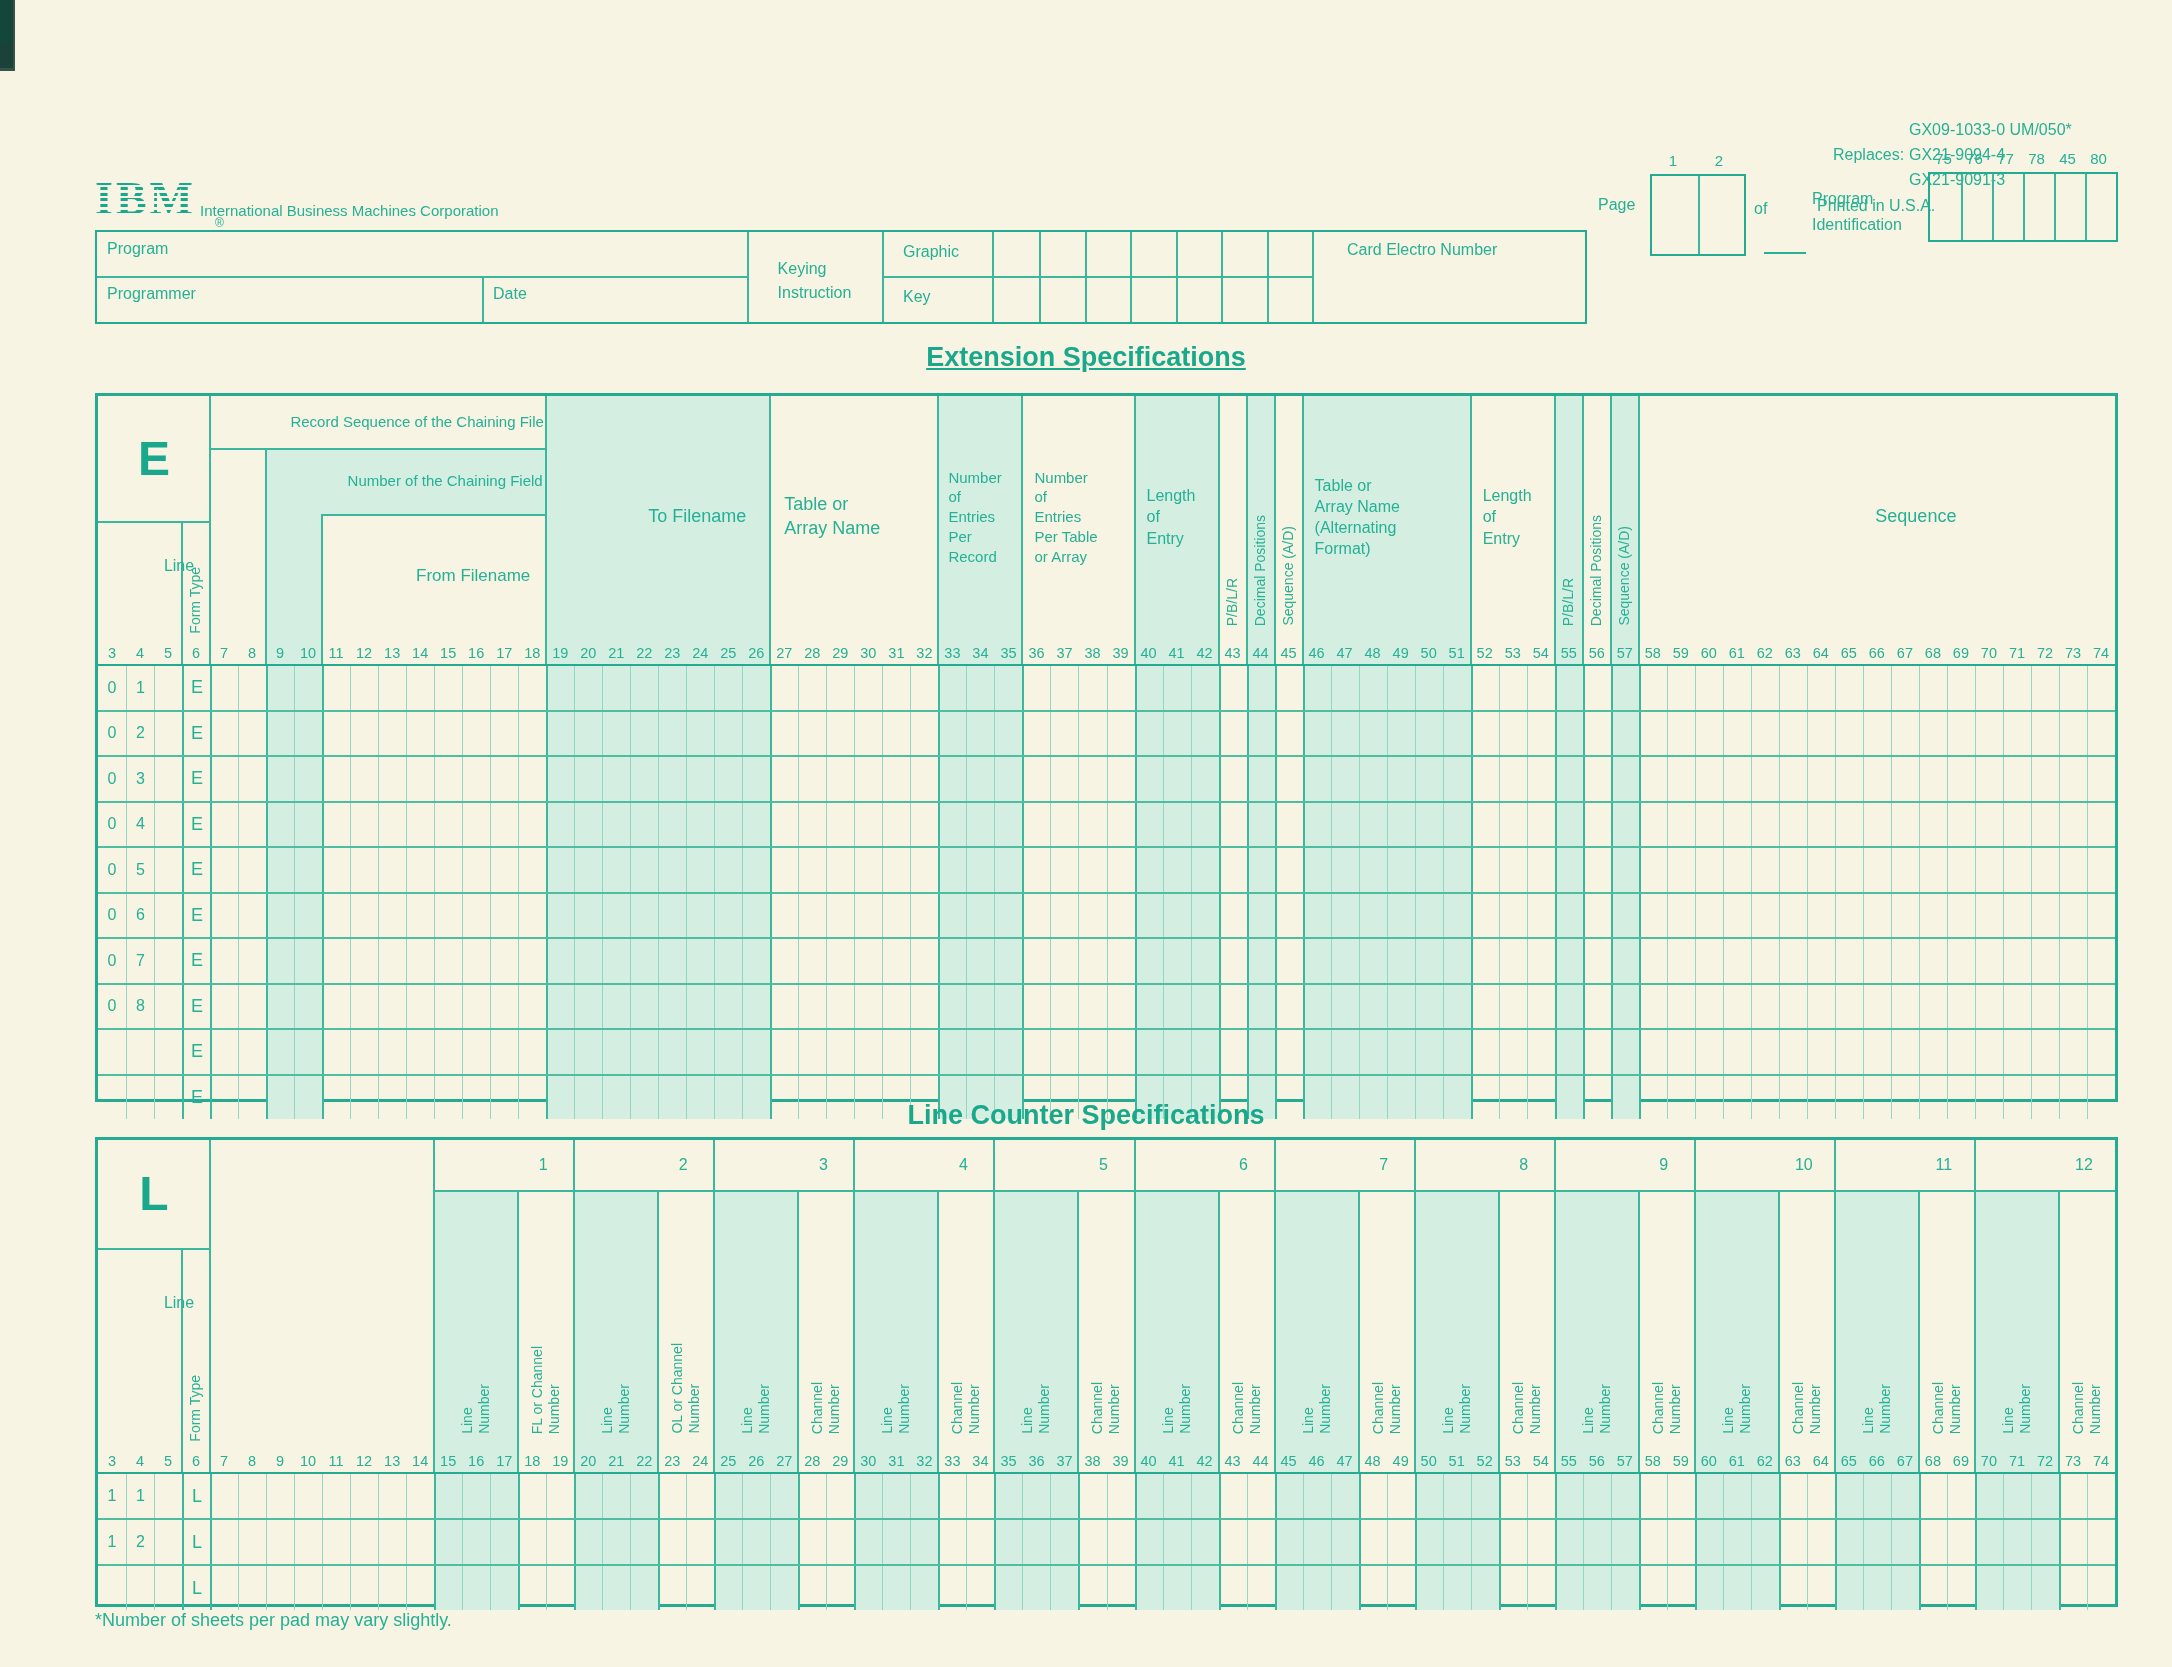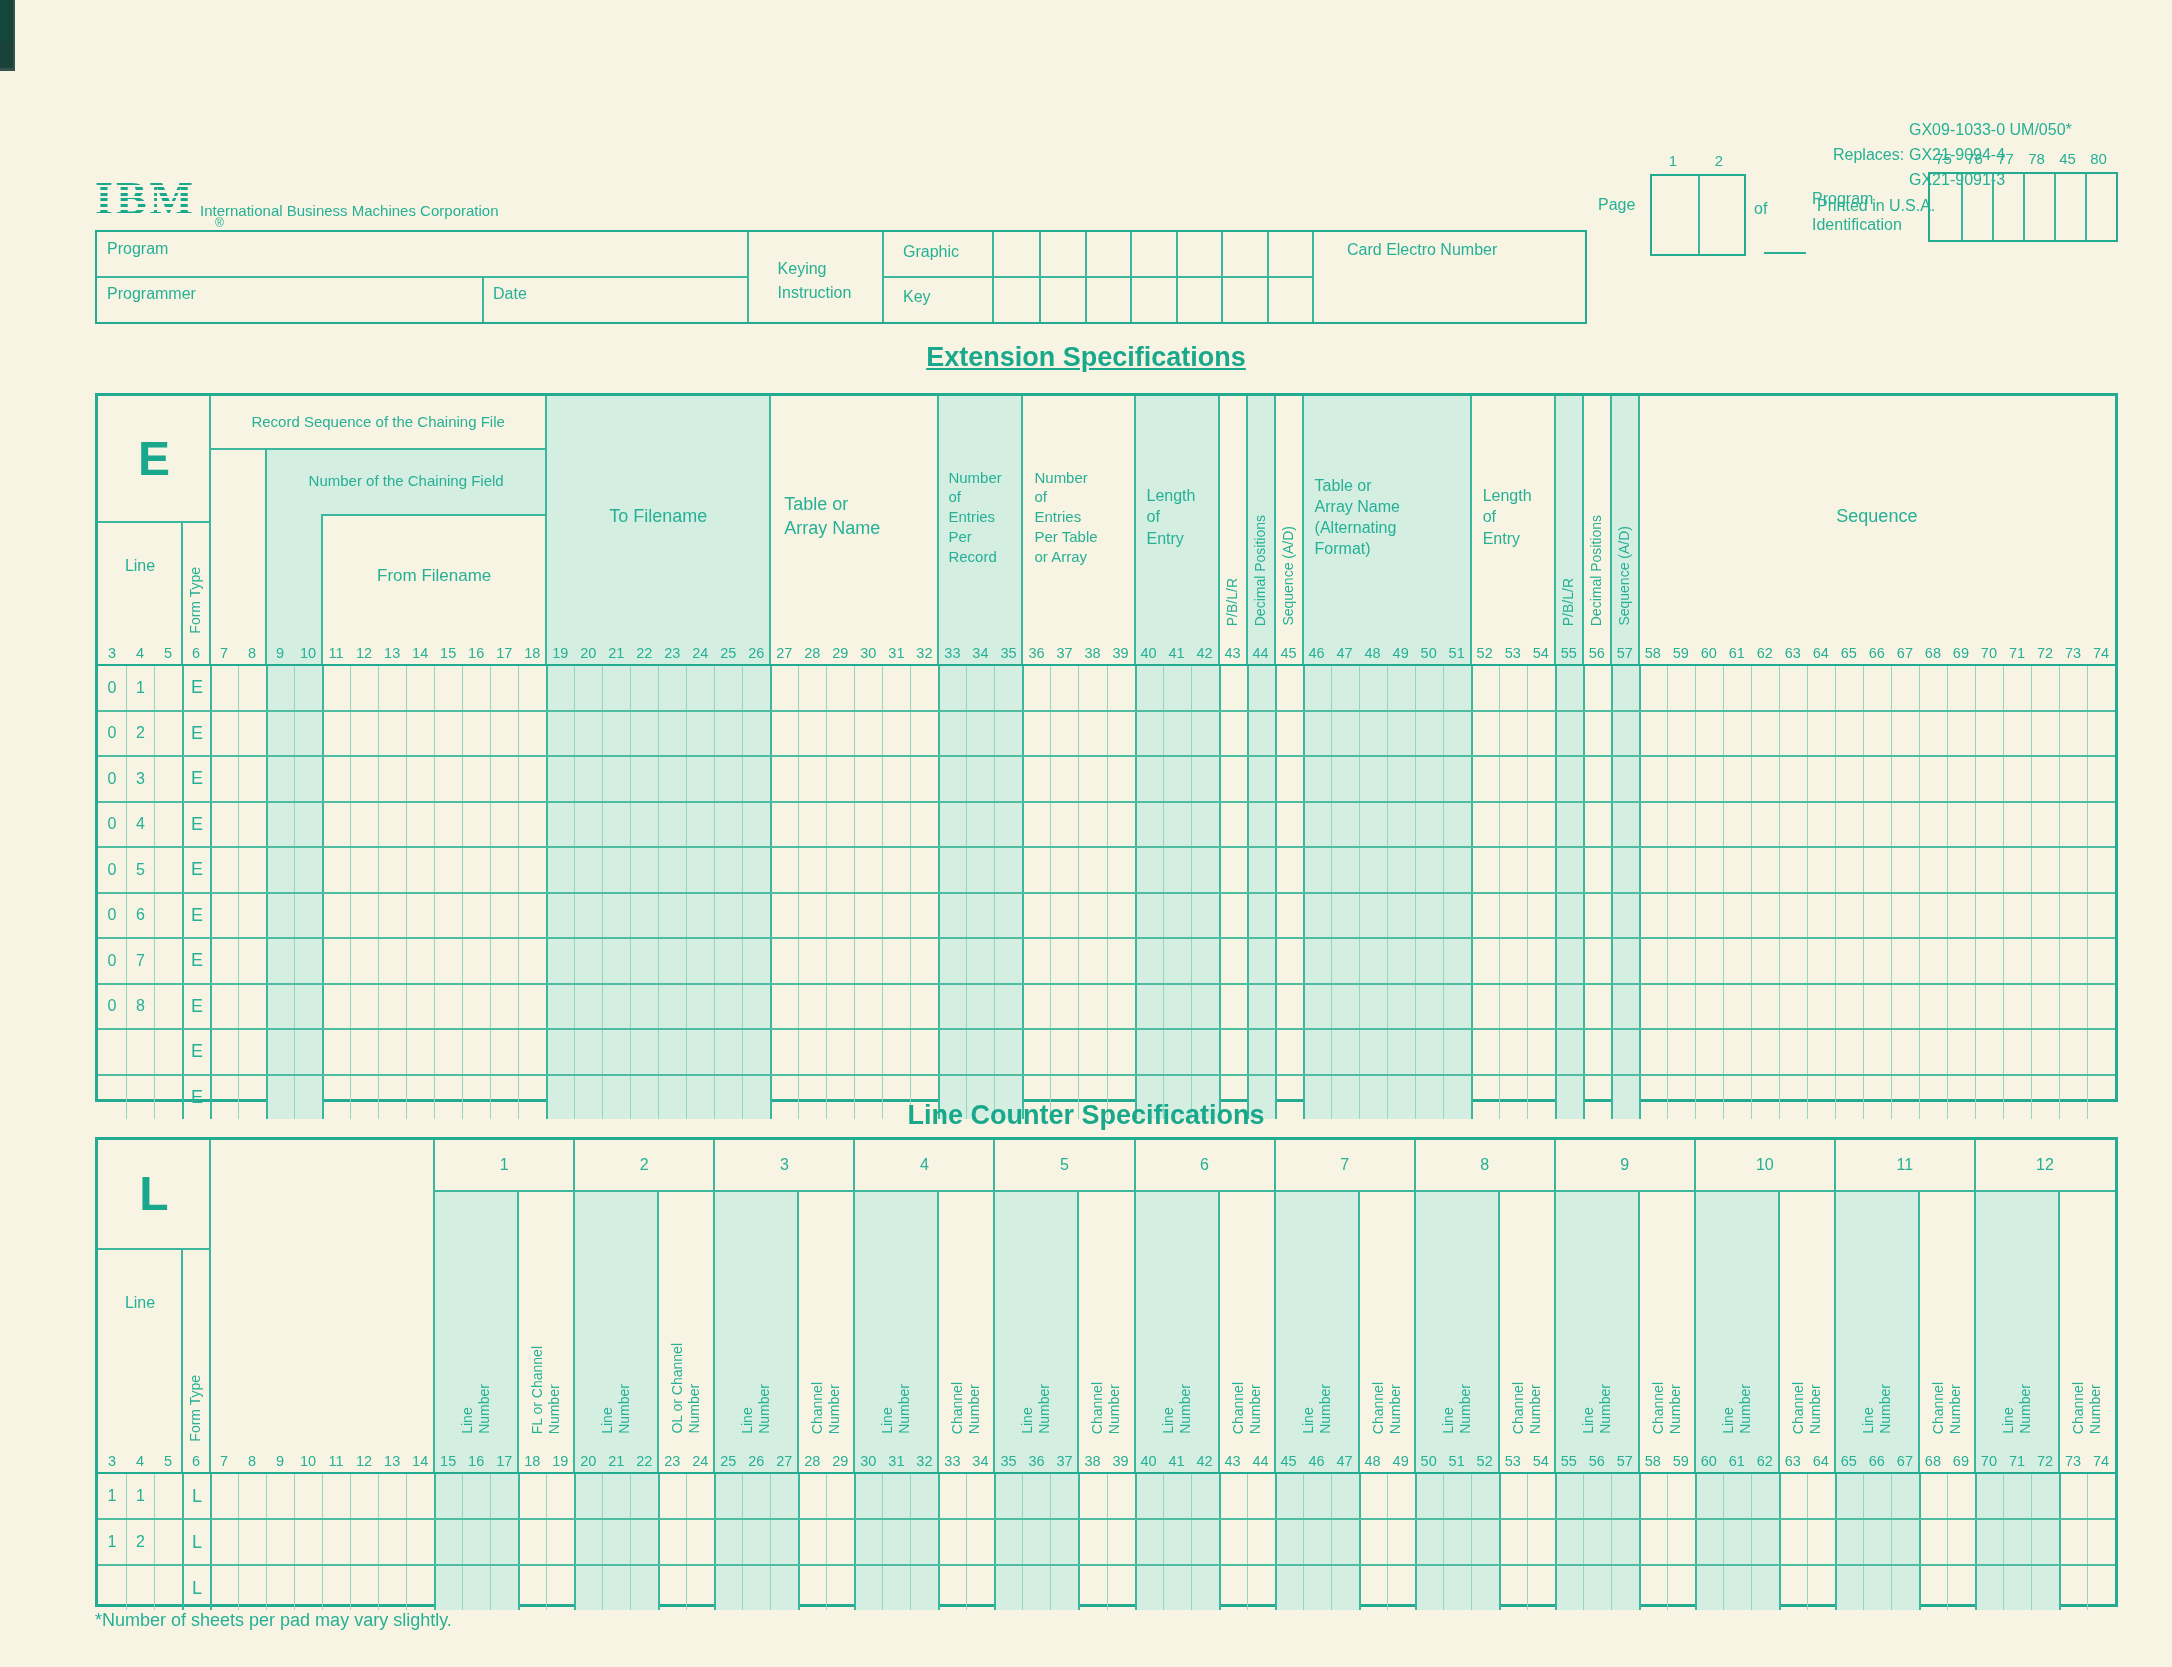--- a/index.html
+++ b/index.html
@@ -74,21 +74,21 @@
   .ext-table{left:95px;top:393px;width:2017px;height:703px;}
   .lc-table{left:95px;top:1137px;width:2017px;height:464px;}
   .thead{position:absolute;left:0;top:0;right:0;}
   .tbody{position:absolute;left:0;right:0;border-top:2.5px solid var(--outer);}
 
   .shrect{position:absolute;background:var(--shade);}
   .vline{position:absolute;width:2px;background:var(--mid);}
   .hseg{position:absolute;height:2px;background:var(--mid);}
 
   .hlabel{position:absolute;display:flex;flex-direction:column;justify-content:center;line-height:1.32;white-space:pre-line;}
-  .hlabel.center{align-items:center;text-align:center;}
+  .hlabel.center{align-items:center;text-align:center;margin-left:39px;}
   .hlabel.left{align-items:flex-start;text-align:left;}
   .hlabel.big{align-items:center;justify-content:center;font-weight:bold;font-size:48px;color:var(--strong);}
   .vbox{position:absolute;}
   .vt{position:absolute;left:50%;writing-mode:vertical-rl;transform:translateX(-50%) rotate(180deg);
       white-space:pre-line;line-height:1.25;font-size:14px;}
 
   .num-row{position:absolute;left:0;right:0;bottom:0;display:grid;grid-template-columns:repeat(72,1fr);
            align-items:end;font-size:14.5px;}
   .num-row span{text-align:center;padding-bottom:3px;}
 

